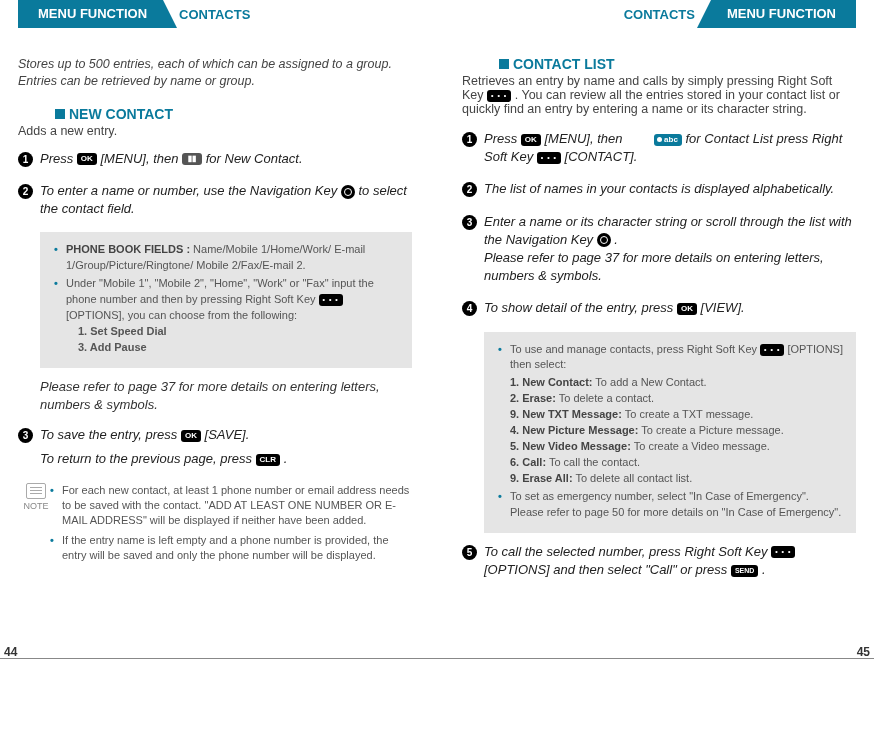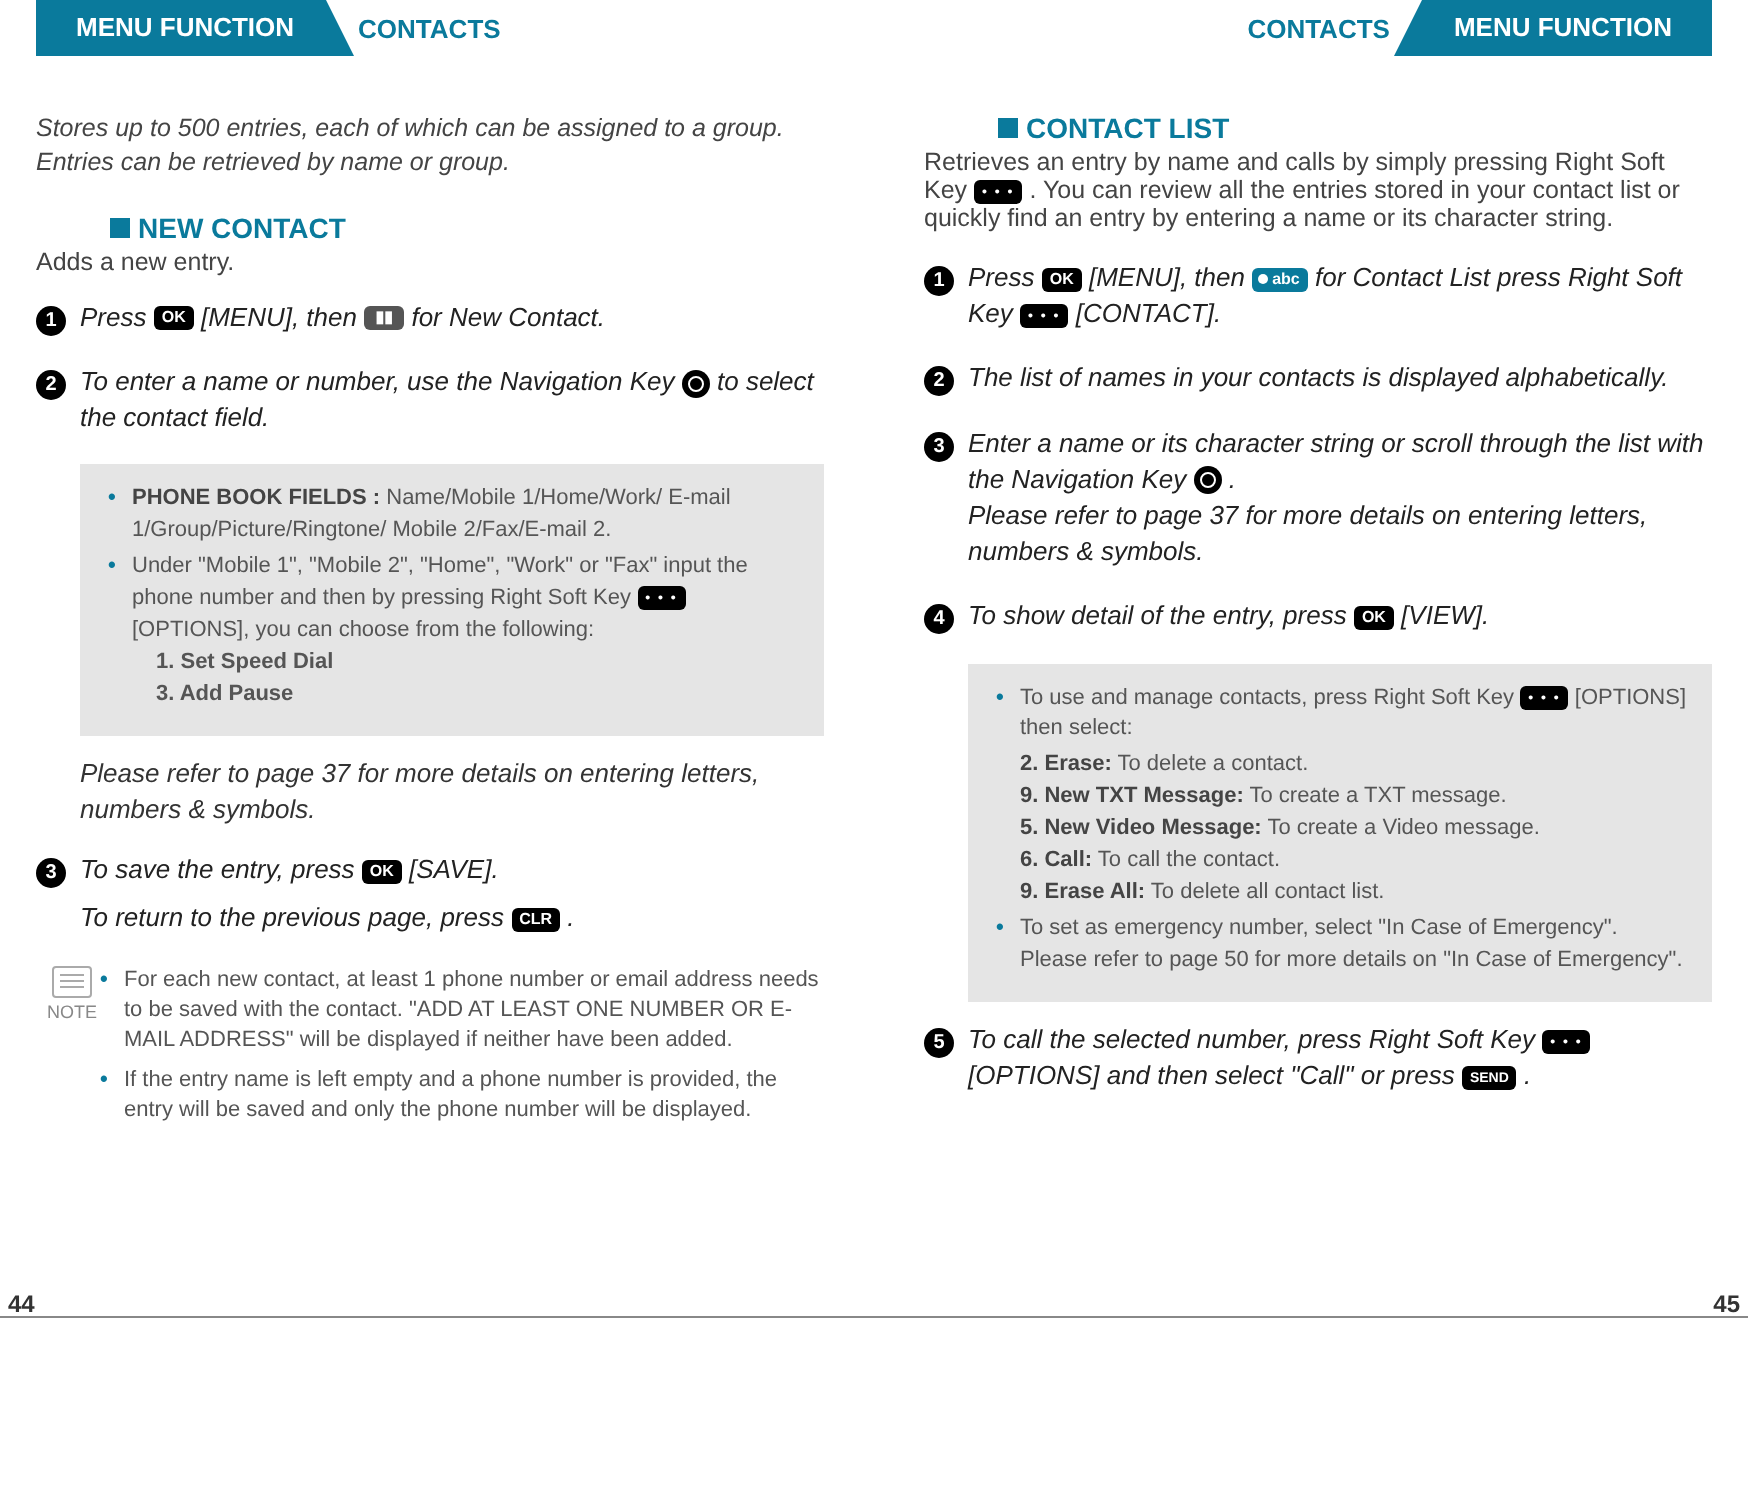--- a/index.html
+++ b/index.html
@@ -149,20 +149,21 @@
       content: "";
       position: absolute;
       inset: 3px;
       border: 1px solid #fff;
       border-radius: 50%;
     }
     .key.abc {
       background: #0a7a9c;
       position: relative;
       padding: 2px 4px 2px 10px;
+      margin-left: 28px;
     }
     .key.abc::before {
       content:"";
       position:absolute;
       left:3px; top:3px;
       width:5px; height:5px;
       border-radius:50%;
       background:#fff;
     }
 
@@ -359,22 +360,24 @@
       <div><span>To show detail of the entry, press </span><span class="key ok"></span><span> [VIEW].</span></div>
     </div>
   </div>
 
   <div class="graybox full">
     <div class="bullet">
       <div class="dot">•</div>
       <div class="bt">
         <span>To use and manage contacts, press Right Soft Key </span><span class="key dots"></span><span> [OPTIONS] then select:</span>
         <div style="margin-top:2px;">
+          <div><span class="bold">1. New Contact:</span><span> To add a New Contact.</span></div>
           <div><span class="bold">2. Erase:</span><span> To delete a contact.</span></div>
           <div><span class="bold">9. New TXT Message:</span><span> To create a TXT message.</span></div>
+          <div><span class="bold">4. New Picture Message:</span><span> To create a Picture message.</span></div>
           <div><span class="bold">5. New Video Message:</span><span> To create a Video message.</span></div>
           <div><span class="bold">6. Call:</span><span> To call the contact.</span></div>
           <div><span class="bold">9. Erase All:</span><span> To delete all contact list.</span></div>
         </div>
       </div>
     </div>
     <div class="bullet">
       <div class="dot">•</div>
       <div class="bt">To set as emergency number, select "In Case of Emergency".  Please refer to page 50 for more details on "In Case of Emergency".</div>
     </div>

